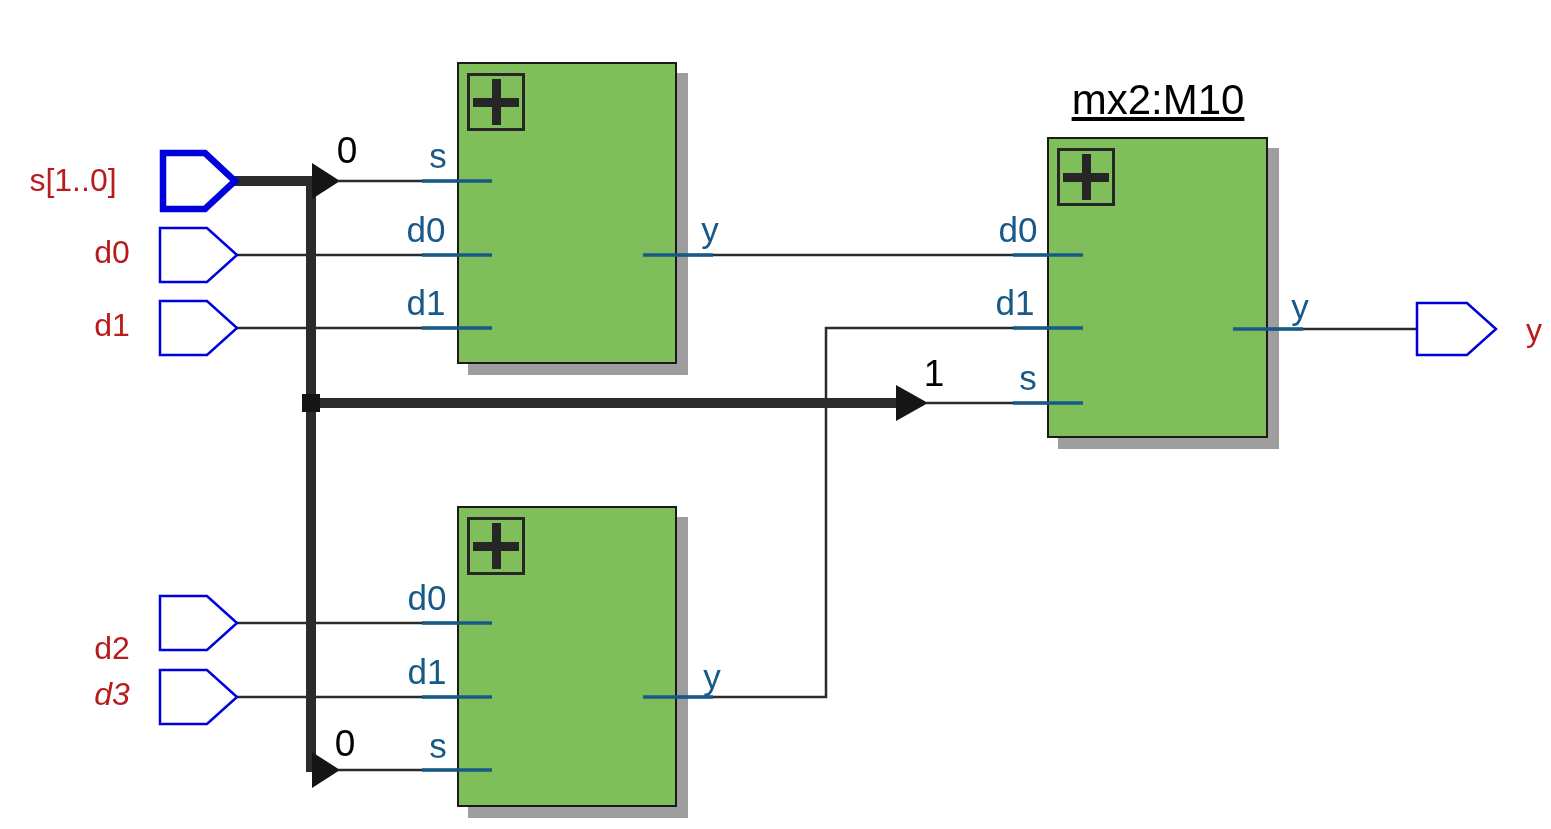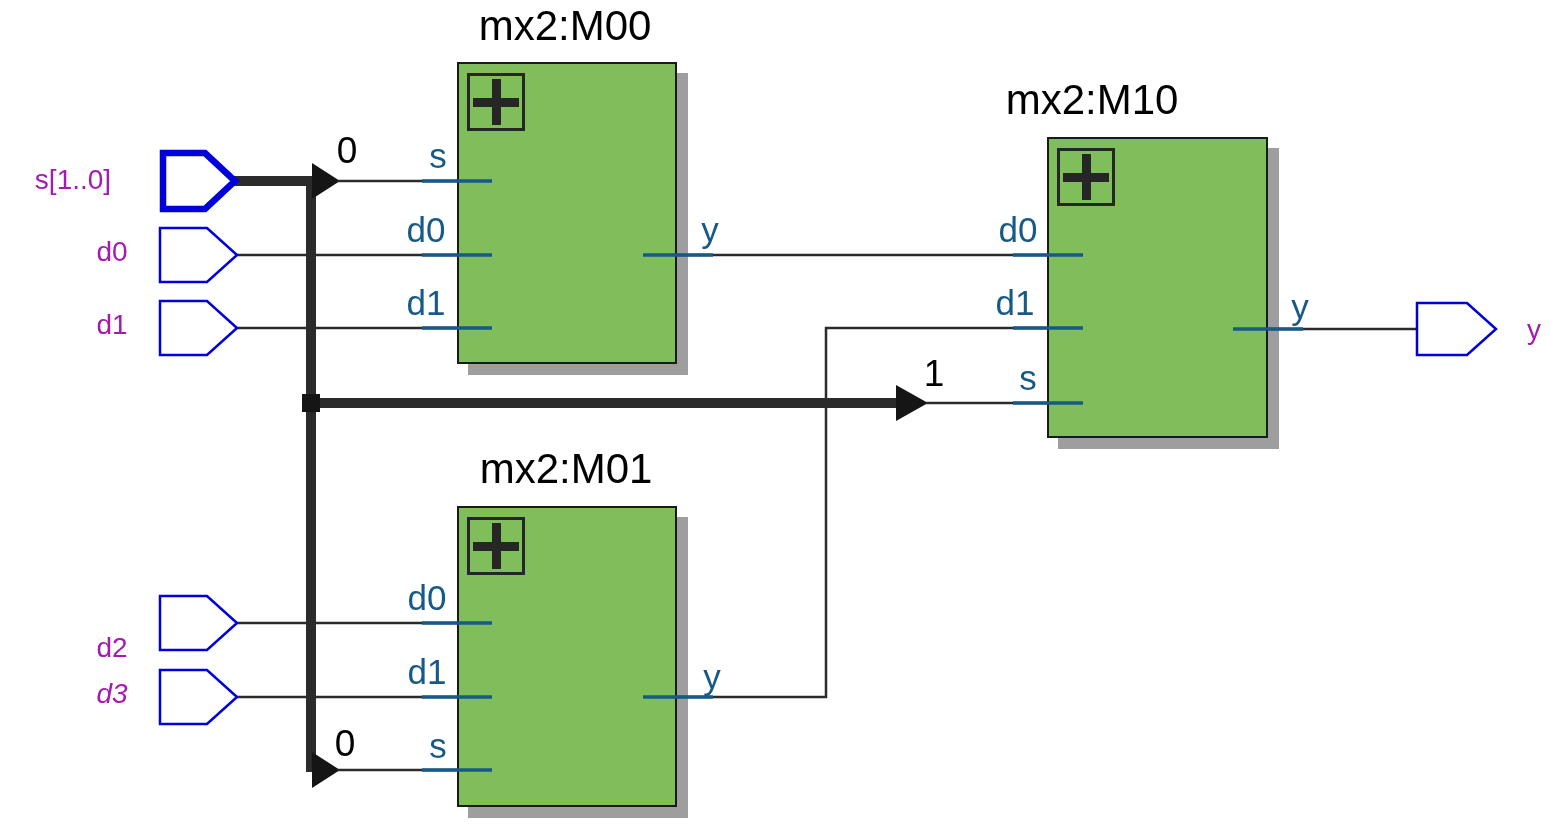--- a/index.html
+++ b/index.html
@@ -46,21 +46,21 @@
   .port-thick { fill:#ffffff; stroke:#0000DD; stroke-width:6.5; stroke-linejoin:miter; }
   
   .lbl {
     position:absolute;
     transform:translate(-50%,-50%);
     white-space:nowrap;
     z-index:10;
     line-height:1;
   }
   .block-title { font-size:42px; color:#000000; }
-  .port-label  { font-size:28px; color:#a21caf; }
+  .port-label  { font-size:32px; color:#b91c1c; }
   .pin-label   { font-size:35px; color:#175A87; }
   .tap-label   { font-size:37px; color:#000000; }
 </style>
 </head>
 <body>
 
 <div class="canvas">
 
   <div class="block" id="m00">
     <div class="plusbox">
@@ -122,23 +122,21 @@
     </g>
 
     <polygon class="port-thick" points="163,153 205,153 235,181 205,209 163,209"></polygon>
     <polygon class="port" points="160,228 207,228 237,255 207,282 160,282"></polygon>
     <polygon class="port" points="160,301 207,301 237,328 207,355 160,355"></polygon>
     <polygon class="port" points="160,596 207,596 237,623 207,650 160,650"></polygon>
     <polygon class="port" points="160,670 207,670 237,697 207,724 160,724"></polygon>
     <polygon class="port" points="1417,303 1467,303 1496,329 1467,355 1417,355"></polygon>
   </svg>
 
-  <div class="lbl block-title" style="left:565px;top:26px;">mx2:M00</div>
-  <div class="lbl block-title" style="left:1092px;top:100px;">mx2:M10</div>
-  <div class="lbl block-title" style="left:566px;top:469px;">mx2:M01</div>
+  <div class="lbl block-title" style="left:1158px;top:100px;text-decoration:underline;">mx2:M10</div>
 
   <div class="lbl port-label" style="left:73px;top:180px;">s[1..0]</div>
   <div class="lbl port-label" style="left:112px;top:252px;">d0</div>
   <div class="lbl port-label" style="left:112px;top:325px;">d1</div>
   <div class="lbl port-label" style="left:112px;top:648px;">d2</div>
   <div class="lbl port-label" style="left:112px;top:694px;font-style:italic;">d3</div>
   <div class="lbl port-label" style="left:1534px;top:330px;">y</div>
 
   <div class="lbl pin-label" style="left:438px;top:155px;">s</div>
   <div class="lbl pin-label" style="left:426px;top:229px;">d0</div>

